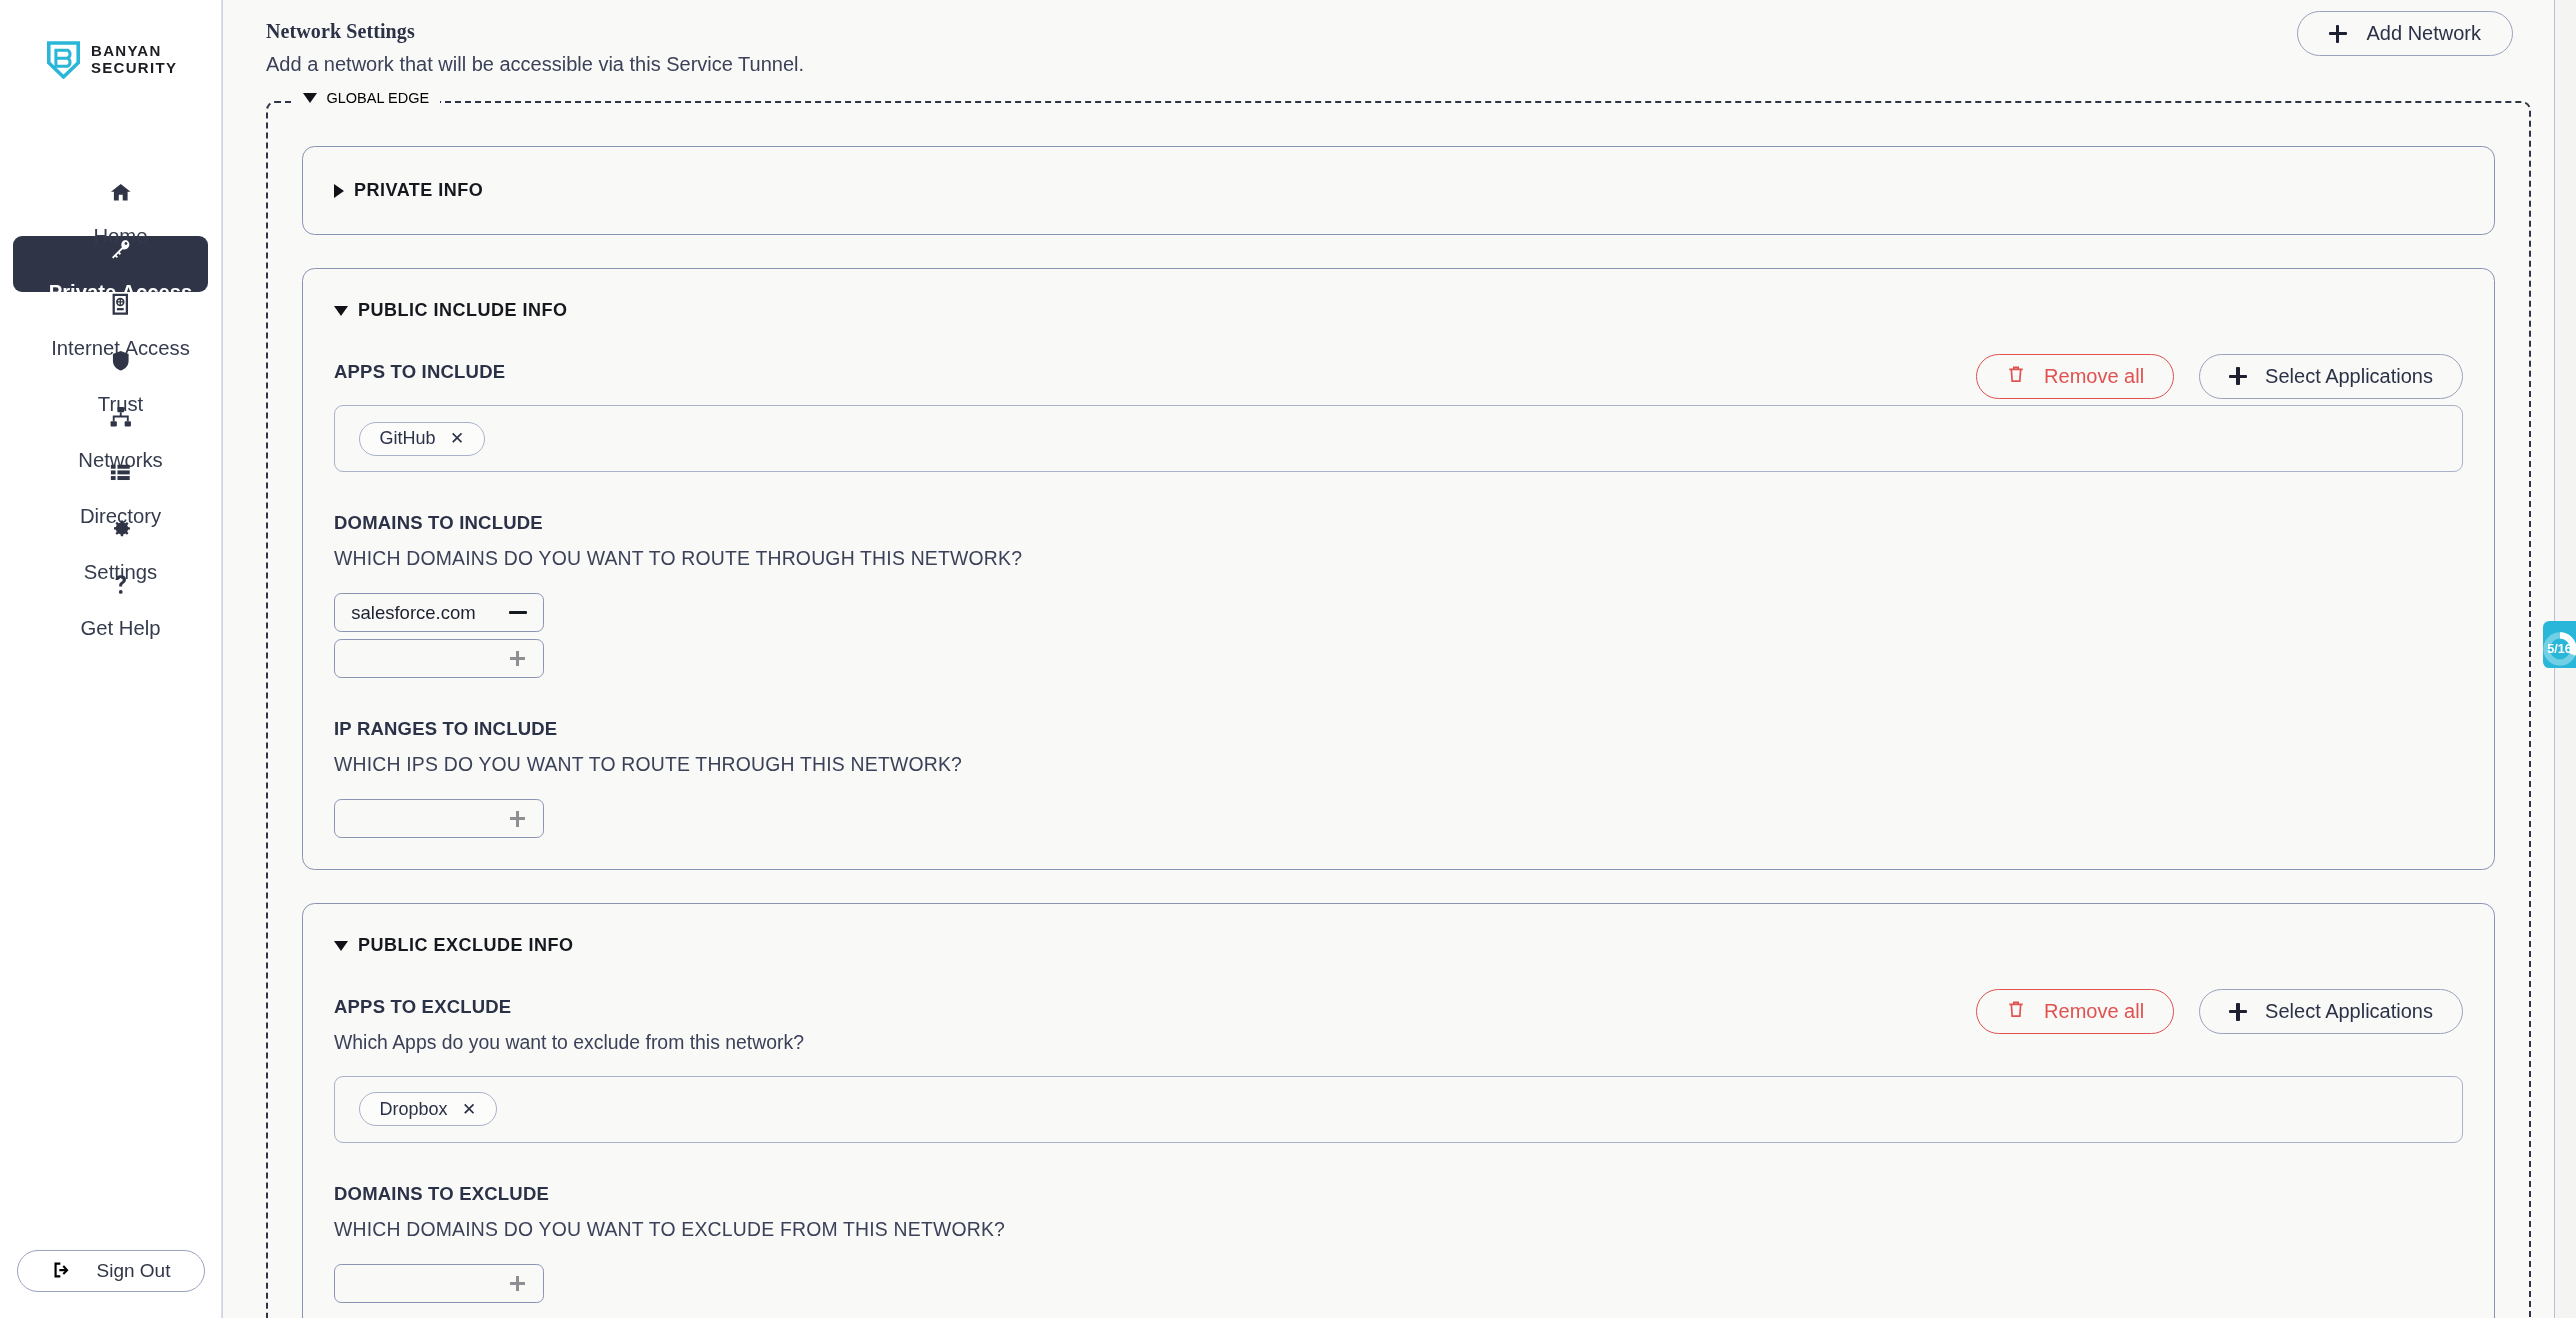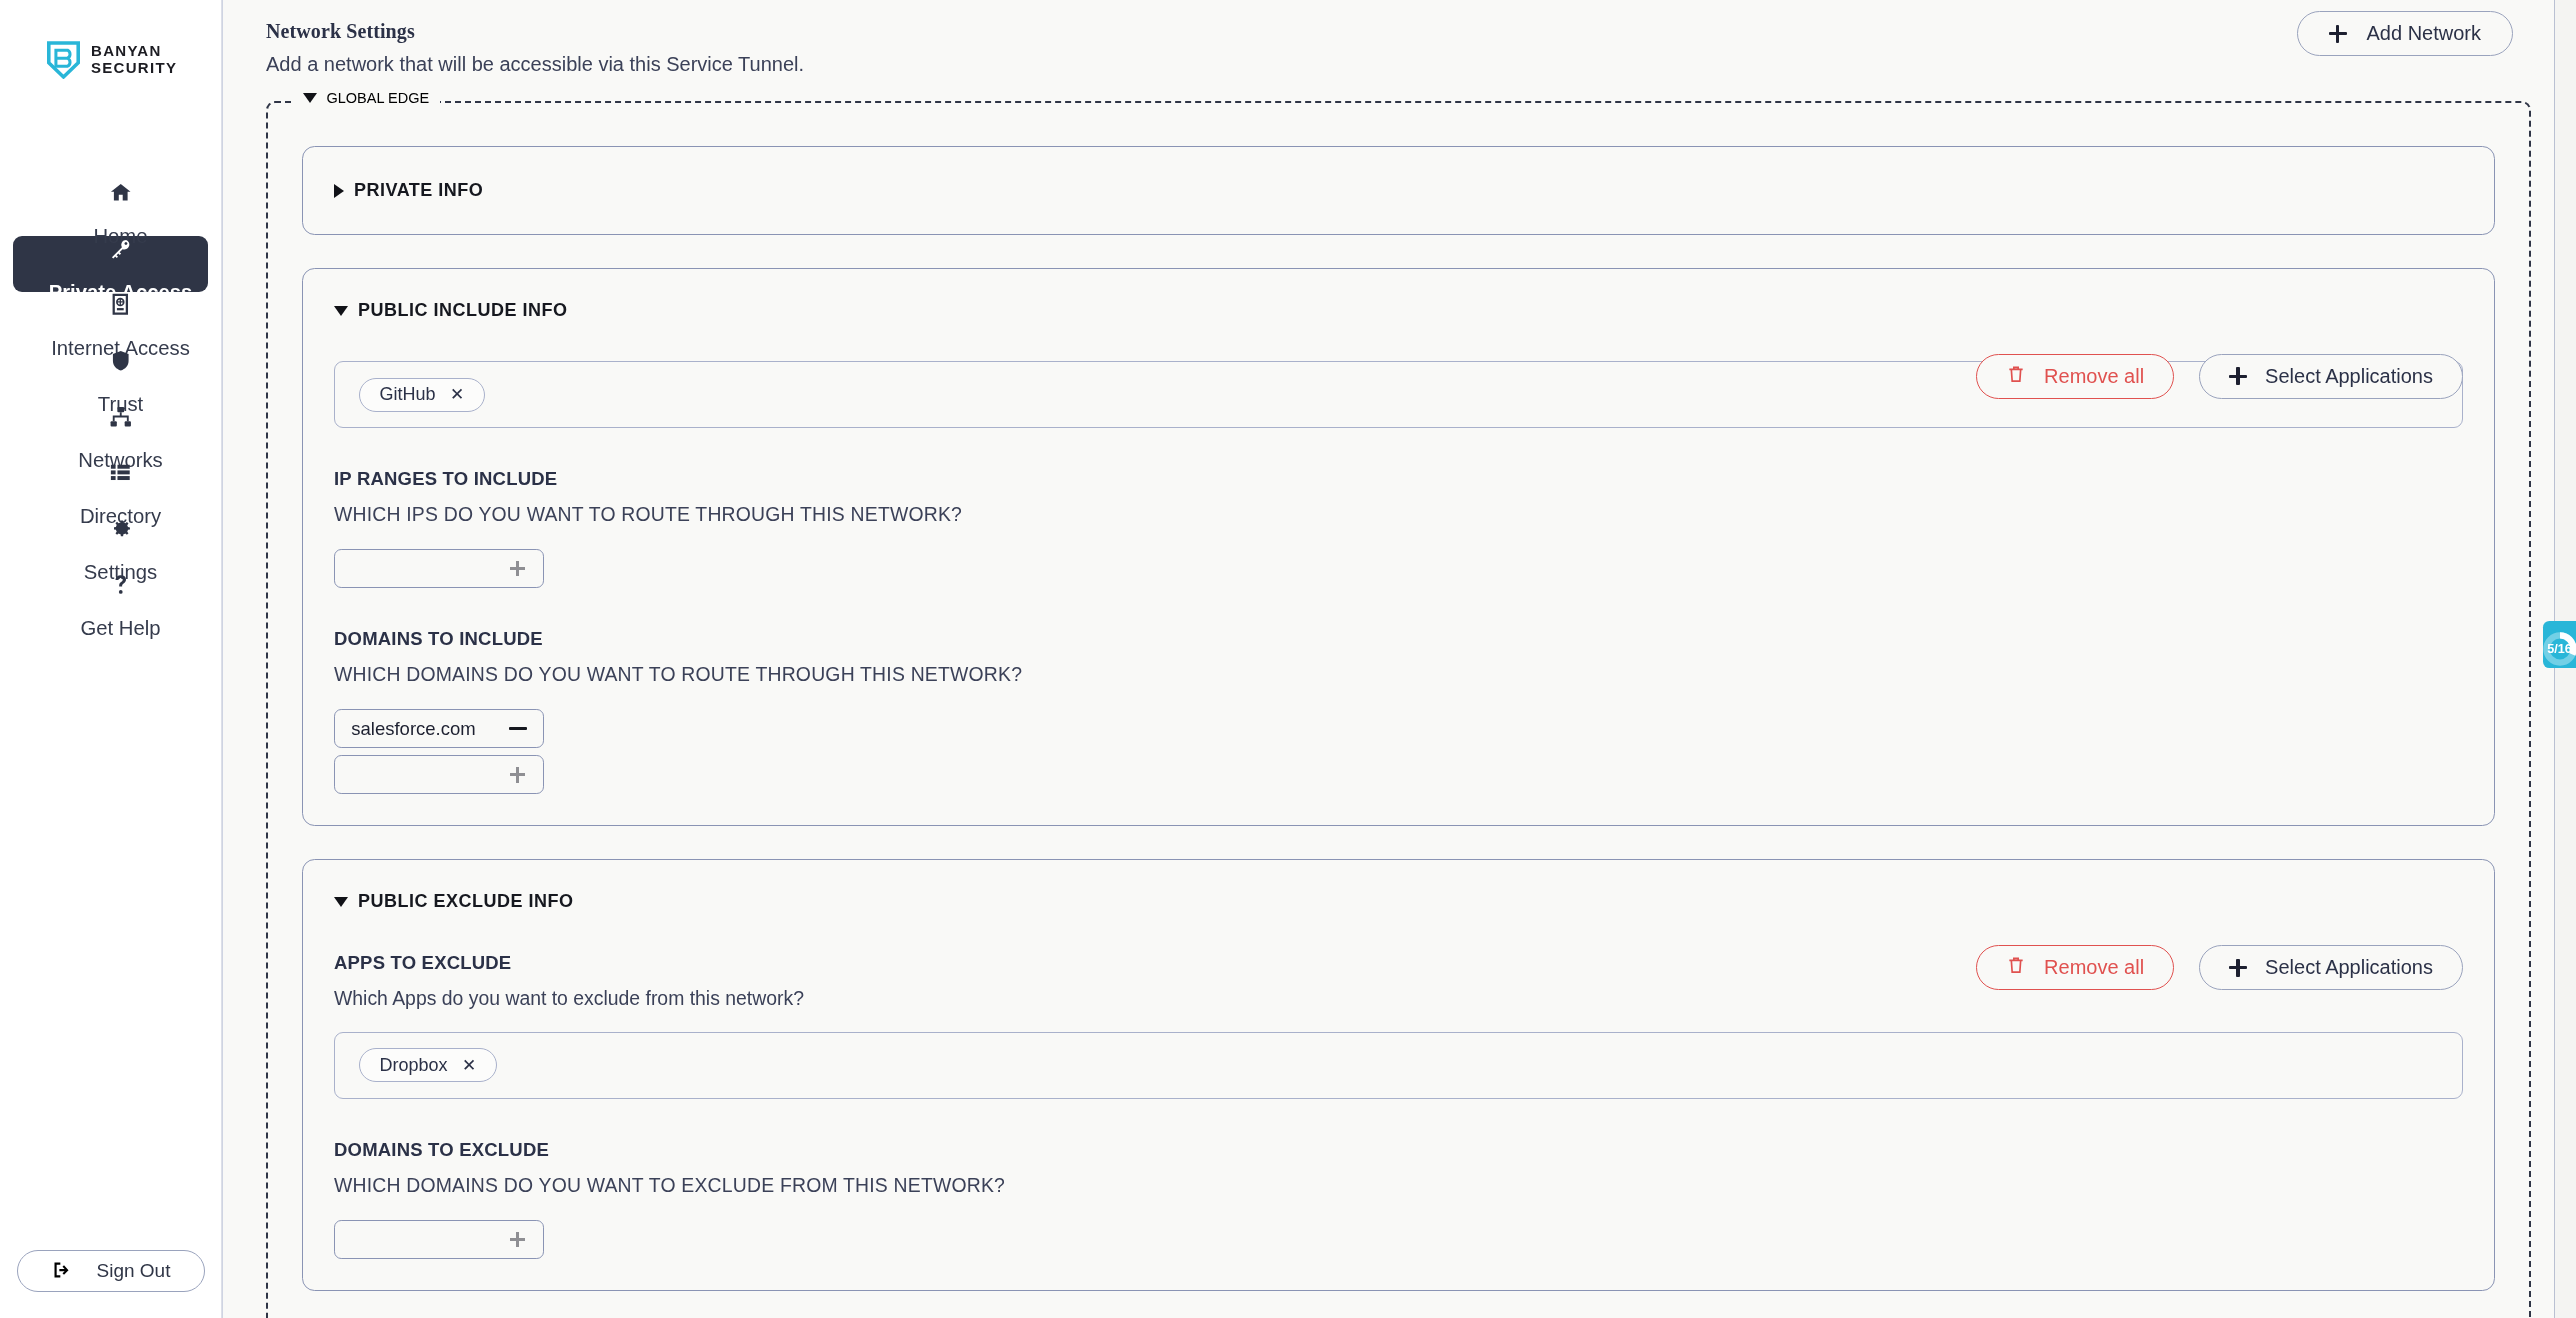--- a/index.html
+++ b/index.html
@@ -417,20 +417,21 @@
         </div>
       </div>
 
       <div class="card">
         <div class="card-head">
           <span class="tri-down"></span>
           <span class="lbl">PUBLIC INCLUDE INFO</span>
         </div>
 
         <div class="field-block">
+          <div class="field-title">APPS TO INCLUDE</div>
 
           <div class="btn-row">
             <div class="btn danger">
               <span>
                 <svg viewBox="0 0 24 24" width="20" height="20" fill="none" stroke="#e0514f" stroke-width="2">
                   <path d="M4 6.4h16M9.4 6.4V4h5.2v2.4M6.4 6.4l1 14.2h9.2l1-14.2"></path>
                 </svg>
               </span>
               <span>Remove all</span>
             </div>
@@ -442,39 +443,39 @@
 
           <div class="chip-box">
             <span class="chip">
               <span>GitHub</span>
               <span class="x">✕</span>
             </span>
           </div>
         </div>
 
         <div class="field-block">
-          <div class="field-title">IP RANGES TO INCLUDE</div>
-          <div class="field-desc-upper">WHICH IPS DO YOU WANT TO ROUTE THROUGH THIS NETWORK?</div>
-
-          <div class="text-row">
-            <span class="val"></span>
-            <span class="plus-soft"></span>
-          </div>
-        </div>
-
-        <div class="field-block">
           <div class="field-title">DOMAINS TO INCLUDE</div>
           <div class="field-desc-upper">WHICH DOMAINS DO YOU WANT TO ROUTE THROUGH THIS NETWORK?</div>
 
           <div class="text-row">
             <span class="val">salesforce.com</span>
             <span class="minus-glyph"></span>
           </div>
 
           <div class="text-row second">
+            <span class="val"></span>
+            <span class="plus-soft"></span>
+          </div>
+        </div>
+
+        <div class="field-block">
+          <div class="field-title">IP RANGES TO INCLUDE</div>
+          <div class="field-desc-upper">WHICH IPS DO YOU WANT TO ROUTE THROUGH THIS NETWORK?</div>
+
+          <div class="text-row">
             <span class="val"></span>
             <span class="plus-soft"></span>
           </div>
         </div>
       </div>
 
       <div class="card" style="margin-bottom:0;">
         <div class="card-head">
           <span class="tri-down"></span>
           <span class="lbl">PUBLIC EXCLUDE INFO</span>

